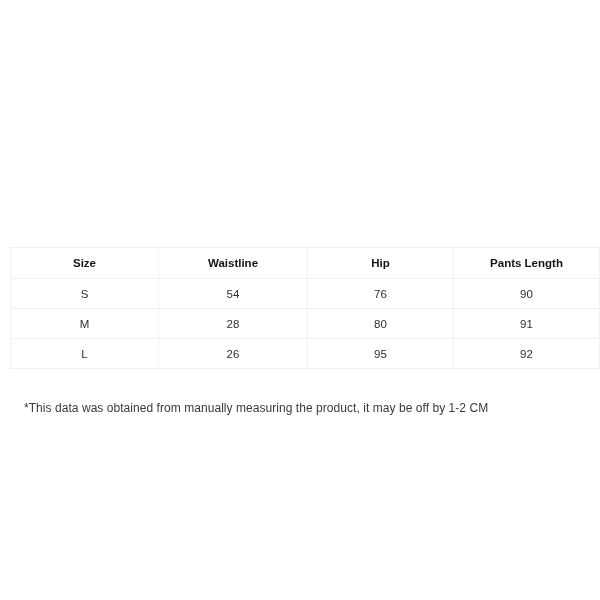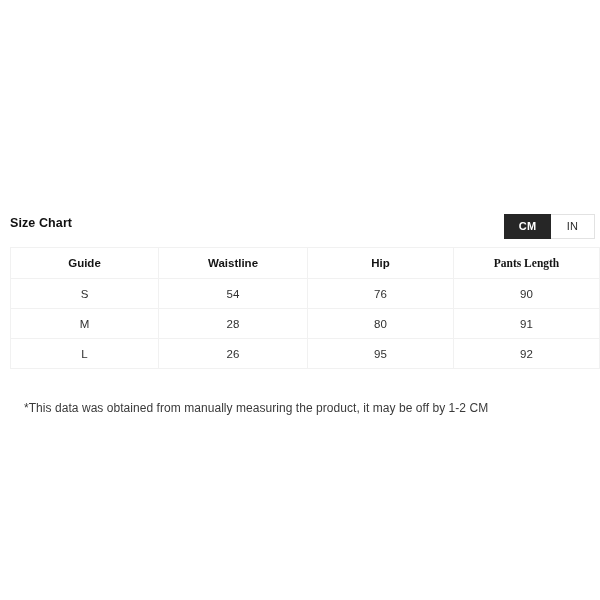--- a/index.html
+++ b/index.html
@@ -113,54 +113,46 @@
   }
   .size-table thead th {
     font-weight: 700;
     color: #141414;
     font-size: 11.5px;
     height: 30px;
   }
   .col-size    { width: 147px; }
   .col-waist   { width: 148px; }
   .col-hip     { width: 145px; }
-  .col-length  { width: 145px; font-family: Liberation Serif, serif; }
+  .col-length  { width: 145px; }
 
   
   .footnote {
     position: absolute;
     top: 401px;
     left: 10px;
     width: 580px;
     font-size: 12px;
     color: #3a3a3a;
     line-height: 15px;
     letter-spacing: 0.05px;
     margin-left: 14px;
   }
 </style>
 </head>
 <body>
 
 <div class="page">
 
 
-  <div class="chart-header">
-    <div class="chart-label">Size Chart</div>
-
-    <div class="unit-toggle">
-      <div class="unit-btn active">CM</div>
-      <div class="unit-btn inactive">IN</div>
-    </div>
-  </div>
 
   <table class="size-table">
     <thead>
       <tr>
-        <th class="col-size">Guide</th>
+        <th class="col-size">Size</th>
         <th class="col-waist">Waistline</th>
         <th class="col-hip">Hip</th>
         <th class="col-length">Pants Length</th>
       </tr>
     </thead>
     <tbody>
       <tr>
         <td>S</td>
         <td>54</td>
         <td>76</td>

